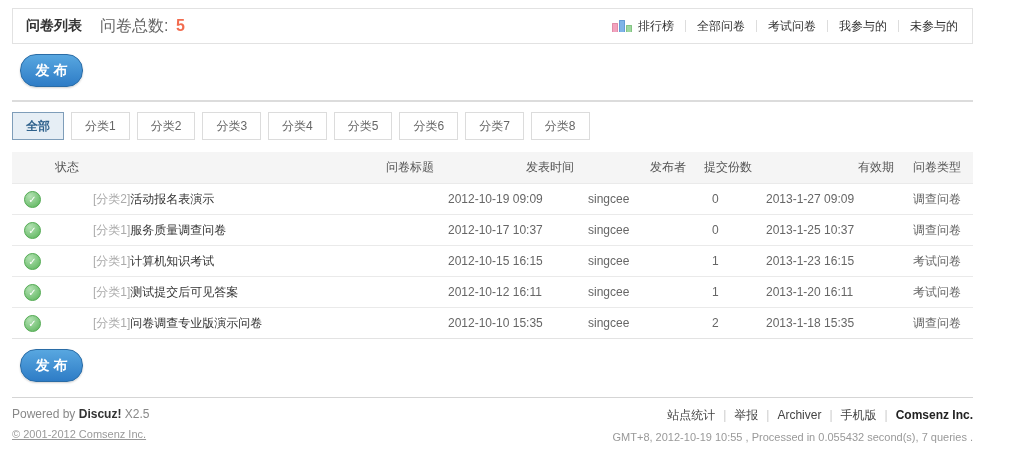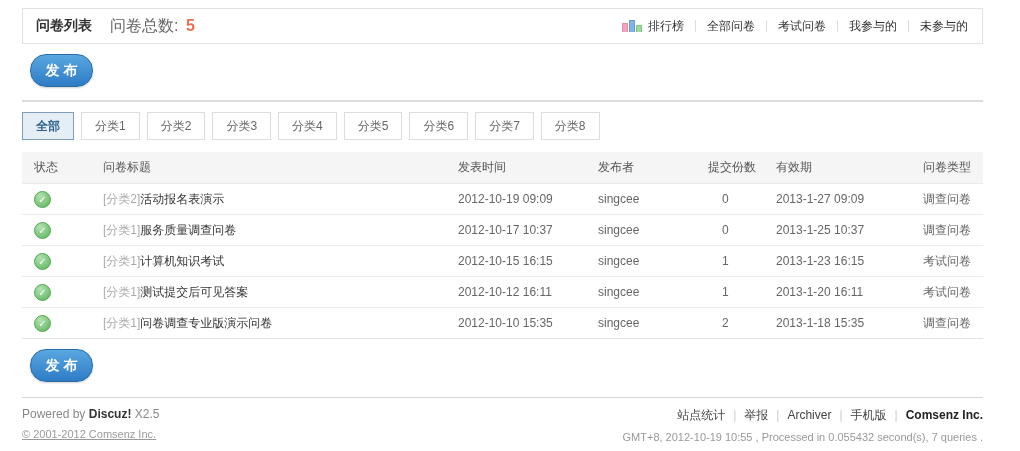--- a/index.html
+++ b/index.html
@@ -1,20 +1,20 @@
 <!DOCTYPE html>
 <html style="--accent-blue: #2E7CC6; --accent-blue-light: #58A7E0; --count-red: #F26C4F; --status-green: #57B257; --tab-active-text: #2E618C; --tab-active-bg: #E6EEF5; --tab-active-border: #7E9DB9;"><head>
 <meta charset="utf-8">
 <style>
   html,body{margin:0;padding:0;}
   body{
     width:1020px;height:451px;overflow:hidden;background:#fff;
     font-family:"Liberation Sans","DejaVu Sans",sans-serif;color:#333;
   }
-  .wrap{width:961px;margin:8px 0 0 22px;}
+  .wrap{width:961px;margin:8px 0 0 12px;}
 
   
   .titlebar{border:1px solid #E2E2E2;height:36px;display:flex;align-items:center;
     padding:0 14px 0 13px;box-sizing:border-box;}
   .pagetitle{font-size:14px;font-weight:bold;color:#333;}
   .total{margin-left:18px;font-size:16px;color:#666;}
   .total .num{color:var(--count-red,#F26C4F);font-weight:bold;margin-left:3px;}
   .topnav{margin-left:auto;display:flex;align-items:center;font-size:12px;}
   .topnav a{color:#333;text-decoration:none;}
   .vsep{width:1px;height:12px;background:#DDD;margin:0 11px;}
@@ -36,21 +36,21 @@
   
   .tabs{margin-top:10px;display:flex;gap:7px;}
   .tab{font-size:12px;color:#666;border:1px solid #DCDCDC;background:#fff;
     padding:7px 13px;text-decoration:none;line-height:12px;}
   .tab.active{background:var(--tab-active-bg,#E6EEF5);
     border-color:var(--tab-active-border,#7E9DB9);
     color:var(--tab-active-text,#2E618C);font-weight:bold;}
 
   
   table{margin-top:12px;width:100%;border-collapse:collapse;font-size:12px;table-layout:fixed;}
-  thead th{background:#F5F5F5;font-weight:normal;color:#555;text-align:left;
+  thead th{background:#F5F5F5;font-weight:normal;color:#555;text-align:right;
     height:31px;padding:0 0 0 14px;}
   tbody td{height:30px;border-top:1px solid #EAEAEA;padding:0 0 0 14px;color:#666;}
   tbody tr:last-child td{border-bottom:1px solid #E3E3E3;}
   .c-status{padding-left:12px;}
   th.c-count{padding-left:12px;}
   td.c-count{padding-left:26px;}
   .c-type{text-align:right;padding-right:12px;}
   th.c-type{padding-right:12px;}
   .c-title a{color:#333;text-decoration:none;}
   .cat{color:#AAA;}

